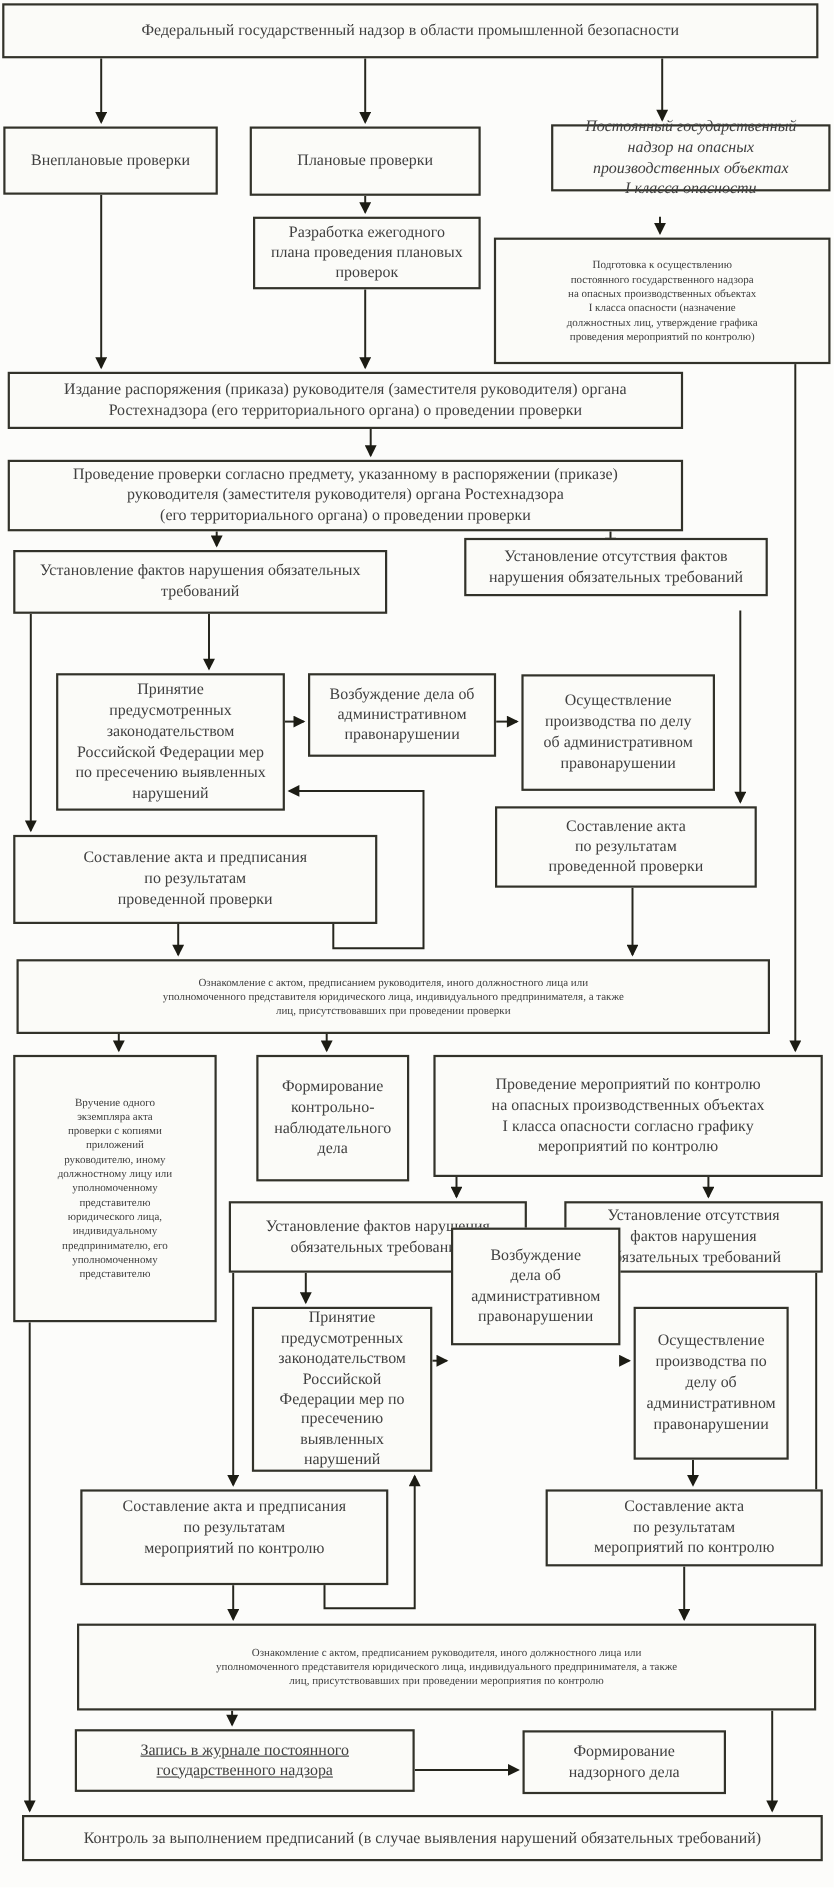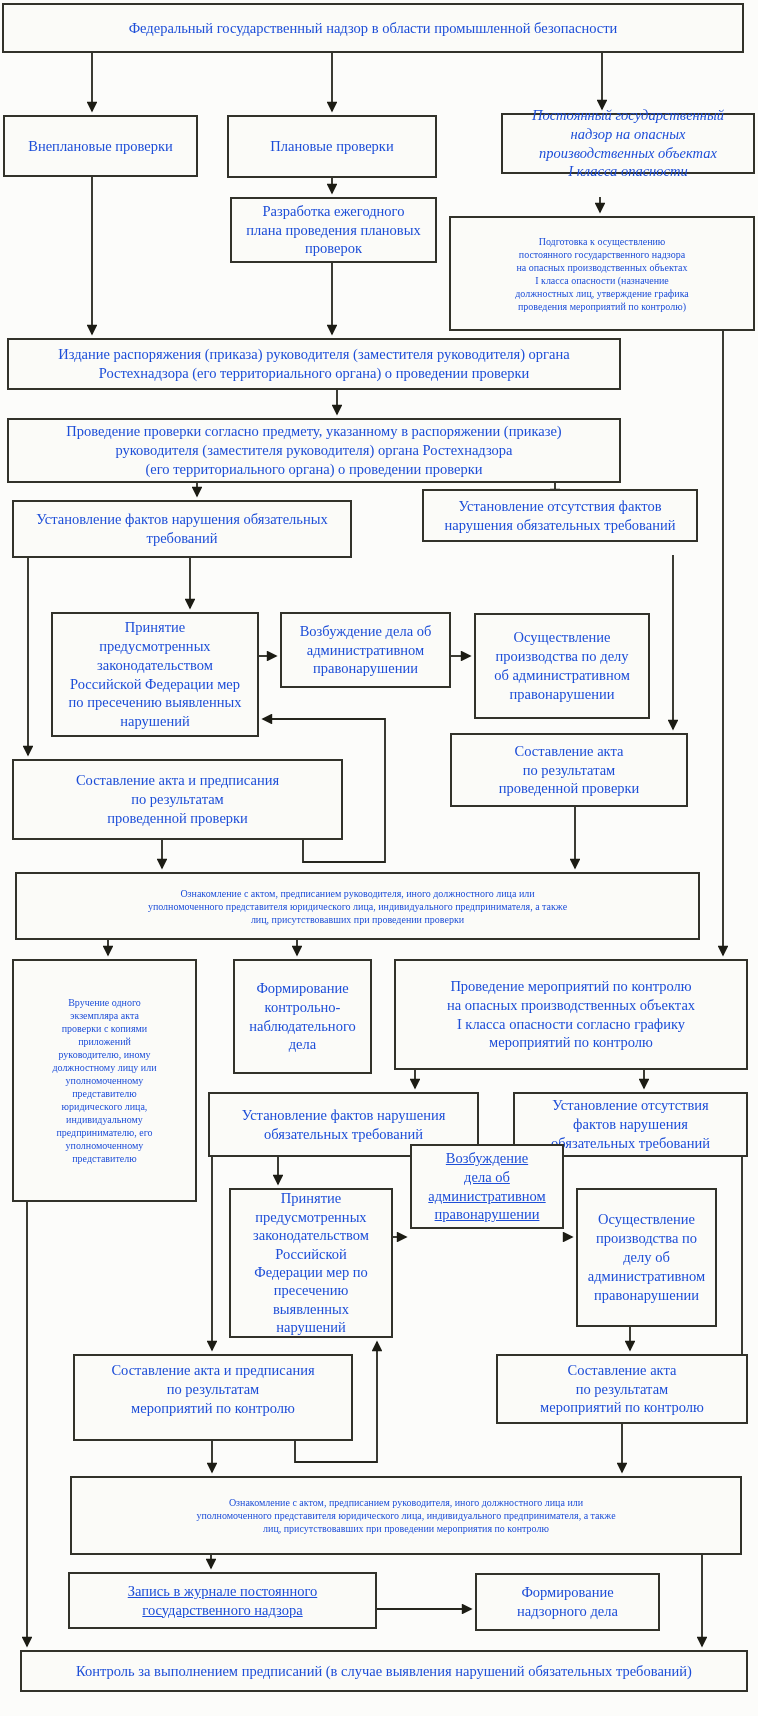--- a/index.html
+++ b/index.html
@@ -1,21 +1,21 @@
 <!DOCTYPE html>
 <html><head>
 <meta charset="utf-8">
 <style>
   html,body{margin:0;padding:0;background:#ffffff;}
   #canvas{
     position:relative;
     width:758px;height:1716px;
     background:#fcfcfa;
     font-family:"Liberation Serif","DejaVu Serif",serif;
-    color:#1d4ed8;
+    color:#404040;
     overflow:hidden;
   }
   .node{
     position:absolute;
     box-sizing:border-box;
     border:2px solid #32322a;
     background:#fbfbf8;
     display:flex;
     align-items:center;
     justify-content:center;
@@ -164,21 +164,21 @@
 обязательных требований</div>
 
   <div class="node" style="left:229px;top:1188px;width:164px;height:150px;line-height:1.27;">Принятие
 предусмотренных
 законодательством
 Российской
 Федерации мер по
 пресечению
 выявленных
 нарушений</div>
-  <div class="node" style="left:410px;top:1144px;width:154px;height:85px;text-decoration:underline;">Возбуждение
+  <div class="node" style="left:410px;top:1116px;width:154px;height:107px;">Возбуждение
 дела об
 административном
 правонарушении</div>
   <div class="node" style="left:576px;top:1188px;width:141px;height:139px;">Осуществление
 производства по
 делу об
 административном
 правонарушении</div>
 
   <div class="node top-align" style="left:73px;top:1354px;width:280px;height:87px;">Составление акта и предписания

